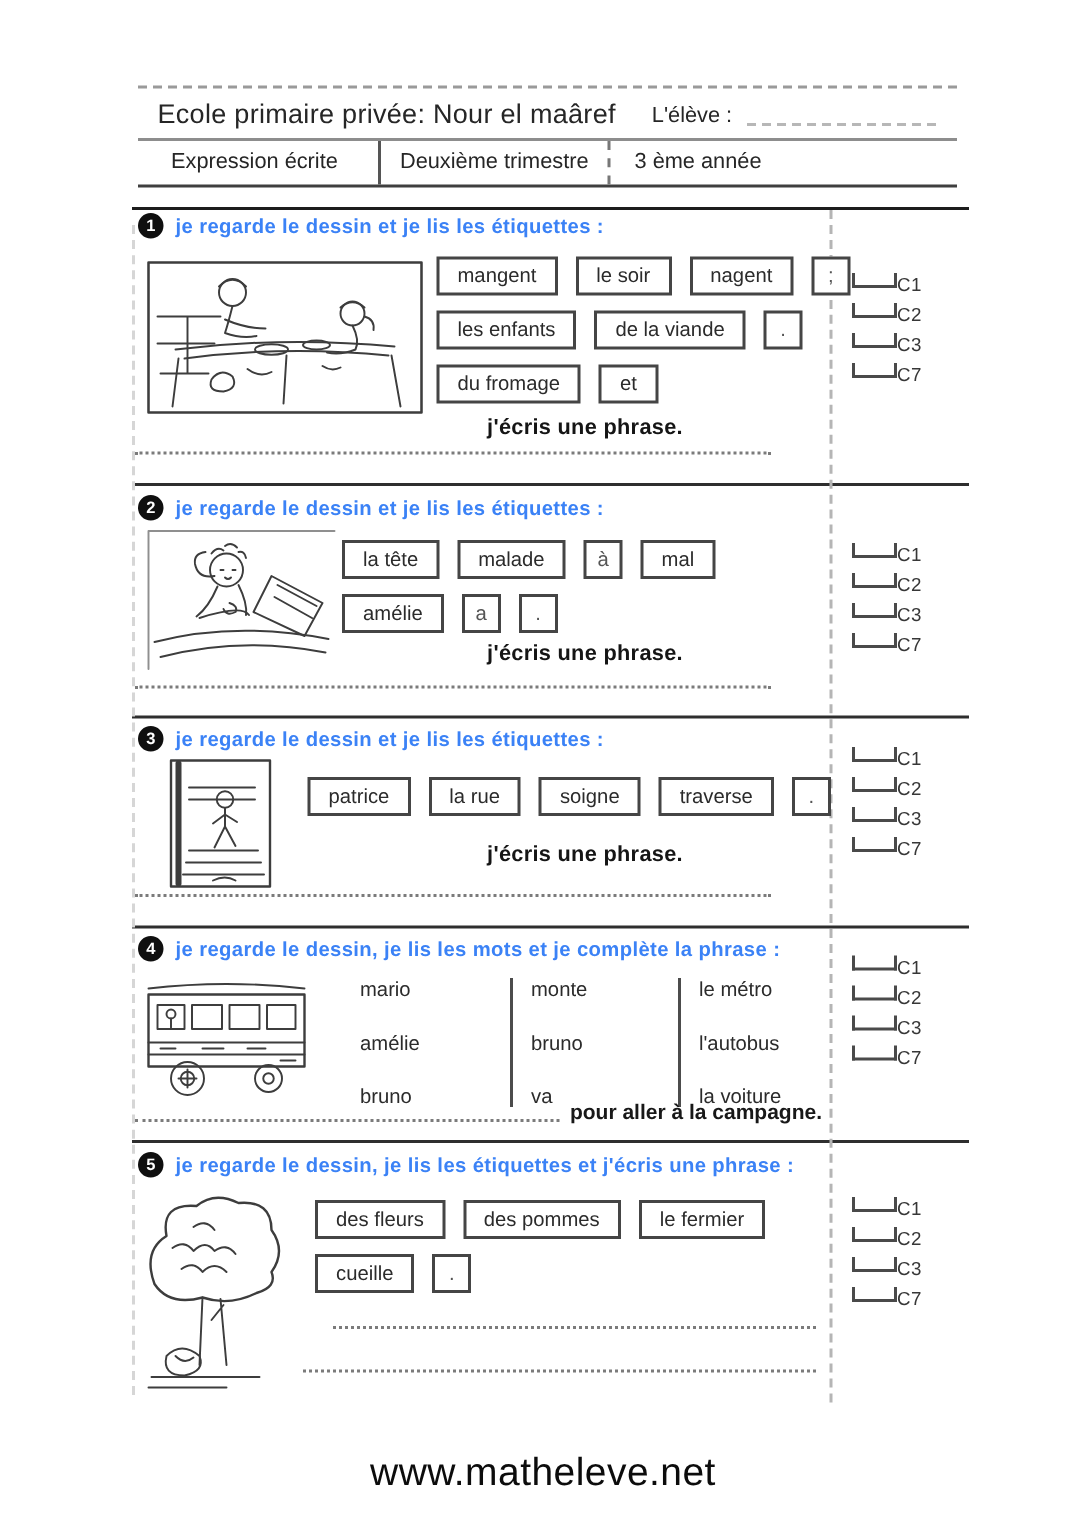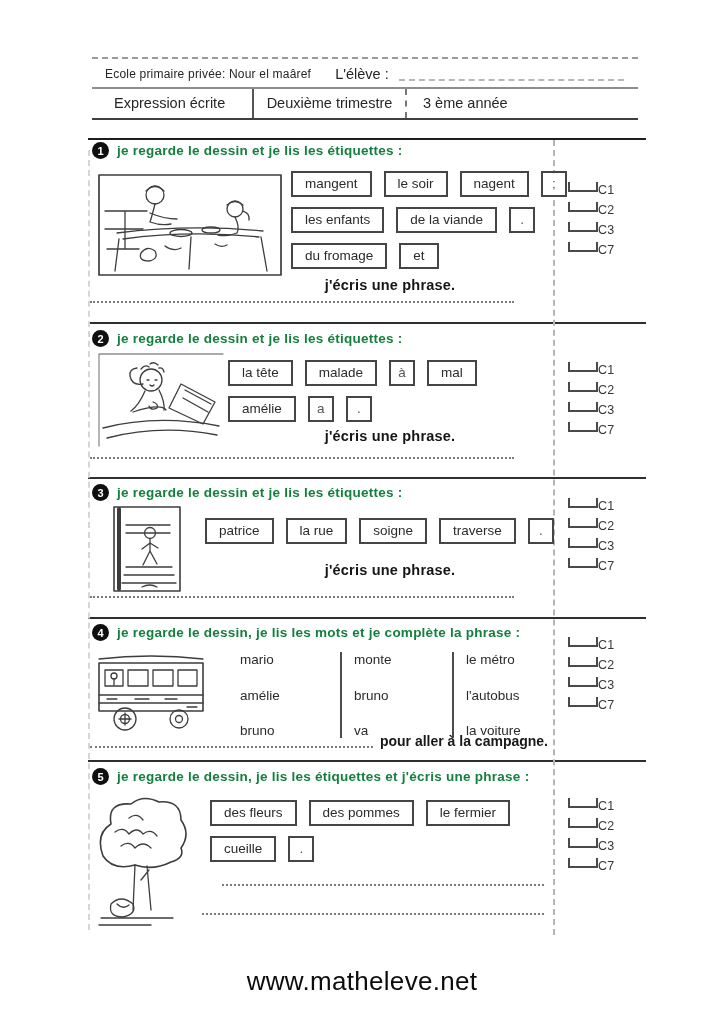--- a/index.html
+++ b/index.html
@@ -5,42 +5,42 @@
   * { margin:0; padding:0; box-sizing:border-box; }
   html,body { background:#ffffff; }
   body {
     width:724px; height:1024px; position:relative; overflow:hidden;
     font-family:"Liberation Sans", sans-serif; color:#1f1f1f;
   }
 
   
   .header { position:absolute; left:92px; top:57px; width:546px; border-top:2px dashed #9a9a9a; }
   .header-row1 { display:flex; align-items:center; padding:7px 10px 5px 13px; border-bottom:2px solid #8d8d8d; }
-  .school { font-size:12px; color:#262626; letter-spacing:.2px; }
+  .school { font-size:18px; color:#262626; letter-spacing:.2px; }
   .student { margin-left:24px; font-size:14.5px; color:#262626; }
   .student-line { flex:1; margin-left:10px; margin-right:4px; border-bottom:2px dashed #b7b7b7; height:14px; }
   .header-row2 { display:flex; border-bottom:2.5px solid #3f3f3f; }
   .hcell { padding:6px 8px 7px 8px; font-size:14.5px; color:#262626; }
   .hcell.c1 { width:160px; padding-left:22px; }
   .hcell.c2 { width:153px; text-align:center; border-left:2px solid #555; }
   .hcell.c3 { flex:1; padding-left:16px; border-left:2px dashed #777; }
 
   
   .hline { position:absolute; left:88px; width:558px; height:0; border-top:2px solid #2e2e2e; }
   .hline.main-top { border-top-width:2.5px; border-color:#1d1d1d; }
   .vline { position:absolute; left:553px; top:140px; height:795px; width:0; border-left:2px dashed #b5b5b5; }
   .left-edge { position:absolute; left:88px; top:150px; height:780px; width:0; border-left:2px dashed #d6d6d6; }
 
   
   .ex-head { position:absolute; display:flex; align-items:center; gap:8px; }
   .num {
     width:17px; height:17px; border-radius:50%; background:#0f0f0f; color:#fff;
     font-size:11px; font-weight:bold; display:flex; align-items:center; justify-content:center; flex:none;
   }
-  .instr { font-size:13.5px; font-weight:bold; color:#15803d; letter-spacing:.25px; }
+  .instr { font-size:13.5px; font-weight:bold; color:#3b82f6; letter-spacing:.25px; }
 
   .drawing { position:absolute; }
   .drawing svg { display:block; }
 
   .tags { position:absolute; }
   .tag-row { display:flex; gap:12px; align-items:center; margin-bottom:10px; }
   .tag {
     border:2px solid #454545; padding:3px 12px 4px 12px; font-size:13.5px; color:#2b2b2b;
     background:#fff; white-space:nowrap;
   }

